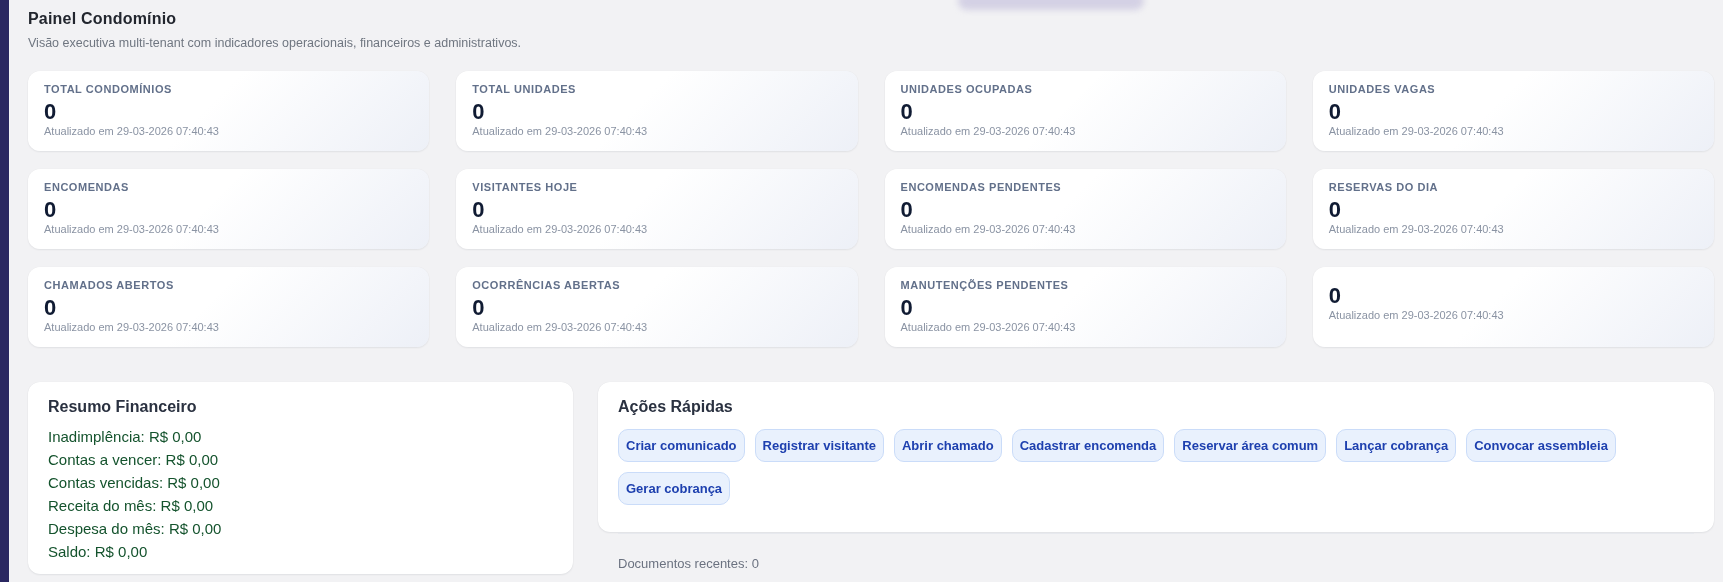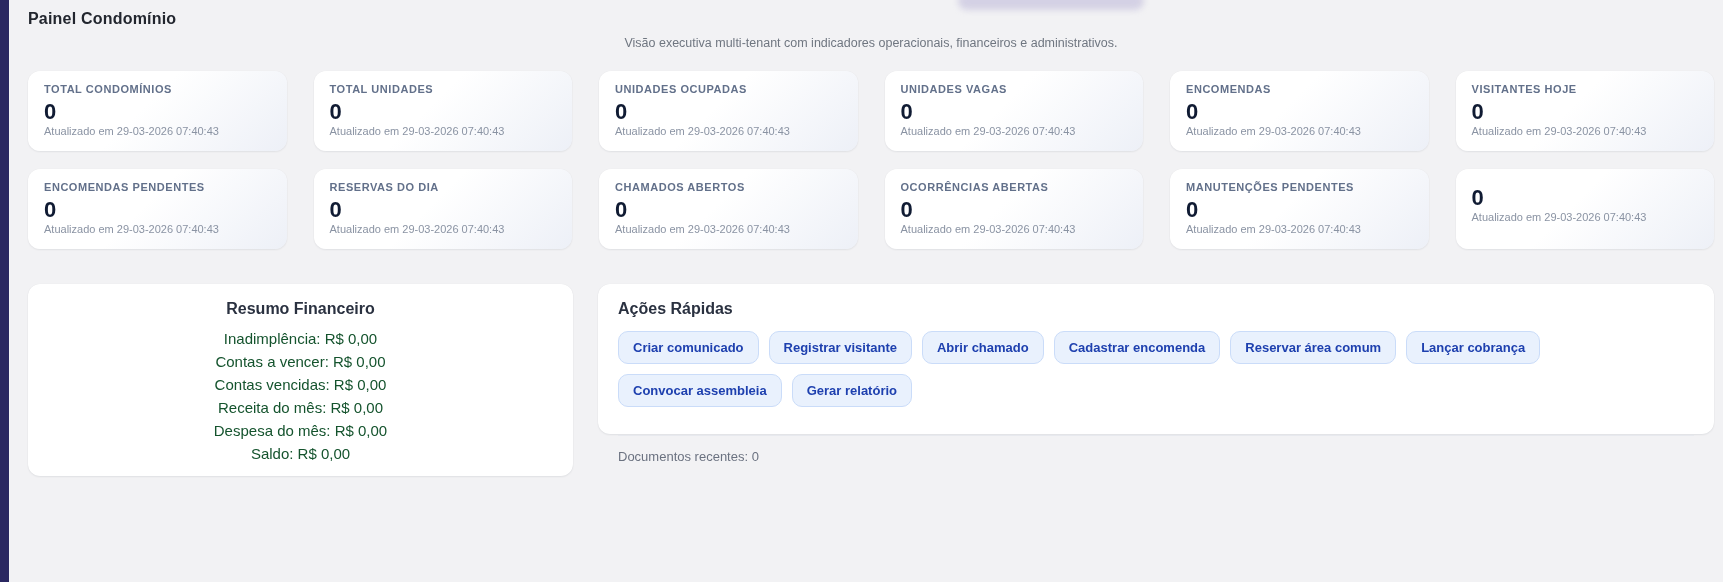--- a/index.html
+++ b/index.html
@@ -17,26 +17,26 @@
   }
   .toast-remnant {
     position:absolute; top:-8px; left:958px; width:186px; height:18px;
     border-radius:10px;
     background:rgba(158,148,201,.35);
     filter:blur(3px);
   }
   .content { position:relative; padding:10px 9px 0 28px; }
 
   .page-title { font-size:16px; font-weight:600; color:#22262e; letter-spacing:.2px; }
-  .page-subtitle { margin-top:8px; font-size:12.5px; color:#6f7680;text-align:center; }
+  .page-subtitle { margin-top:8px; font-size:12.5px; color:#6f7680; }
 
   .stats-grid {
     margin-top:21px;
     display:grid;
-    grid-template-columns:repeat(6,1fr);
+    grid-template-columns:repeat(4,1fr);
     column-gap:27px;
     row-gap:18px;
   }
   .stat-card {
     height:80px;
     border-radius:12px;
     background:linear-gradient(135deg,#ffffff 45%,#edf0f7 100%);
     box-shadow:0 1px 2px rgba(15,23,42,.07), 0 0 1px rgba(15,23,42,.08);
     padding:12px 16px;
   }
@@ -57,52 +57,52 @@
     display:flex;
     gap:25px;
     align-items:flex-start;
   }
   .panel-card {
     background:#ffffff;
     border-radius:12px;
     box-shadow:0 1px 2px rgba(15,23,42,.07), 0 0 1px rgba(15,23,42,.08);
     padding:16px 20px;
   }
-  .financial-card { width:545px; height:192px;text-align:center; }
+  .financial-card { width:545px; height:192px; }
   .actions-card { flex:1; height:150px; }
 
   .panel-title { font-size:16px; font-weight:600; color:#2a3140; }
 
   .fin-list { margin-top:9px; }
   .fin-item {
     height:23px; line-height:23px;
     font-size:15px; font-weight:500; color:#14532d;
   }
 
   .actions-buttons {
     margin-top:13px;
     display:flex; flex-wrap:wrap; gap:10px;
   }
   .action-btn {
     font-family:"Liberation Sans", sans-serif;
     background:#e9f1fd;
     border:1px solid #cadcf9;
     color:#1e40af;
     font-size:13px; font-weight:600;
-    padding:8px 14px;
+    padding:8px 7px;
     border-radius:10px;
     cursor:pointer;
     white-space:nowrap;
   }
   .actions-divider {
     margin-top:28px;
     border:0; border-top:1px solid #e7e9ee; height:0;
   }
   .recent-docs {
-    margin-top:13px;
+    margin-top:22px;
     font-size:13px; color:#6b7280;
   }
 </style>
 </head>
 <body>
 
 <div class="side-strip"></div>
 <div class="toast-remnant"></div>
 
 <div class="content">
@@ -202,21 +202,21 @@
     <div class="panel-card actions-card">
       <div class="panel-title">Ações Rápidas</div>
       <div class="actions-buttons">
         <button class="action-btn">Criar comunicado</button>
         <button class="action-btn">Registrar visitante</button>
         <button class="action-btn">Abrir chamado</button>
         <button class="action-btn">Cadastrar encomenda</button>
         <button class="action-btn">Reservar área comum</button>
         <button class="action-btn">Lançar cobrança</button>
         <button class="action-btn">Convocar assembleia</button>
-        <button class="action-btn">Gerar relatório</button>
+        <button class="action-btn">Gerar cobrança</button>
       </div>
       <hr class="actions-divider">
       <div class="recent-docs">Documentos recentes: 0</div>
     </div>
 
   </div>
 
 </div>
 
 </body></html>

